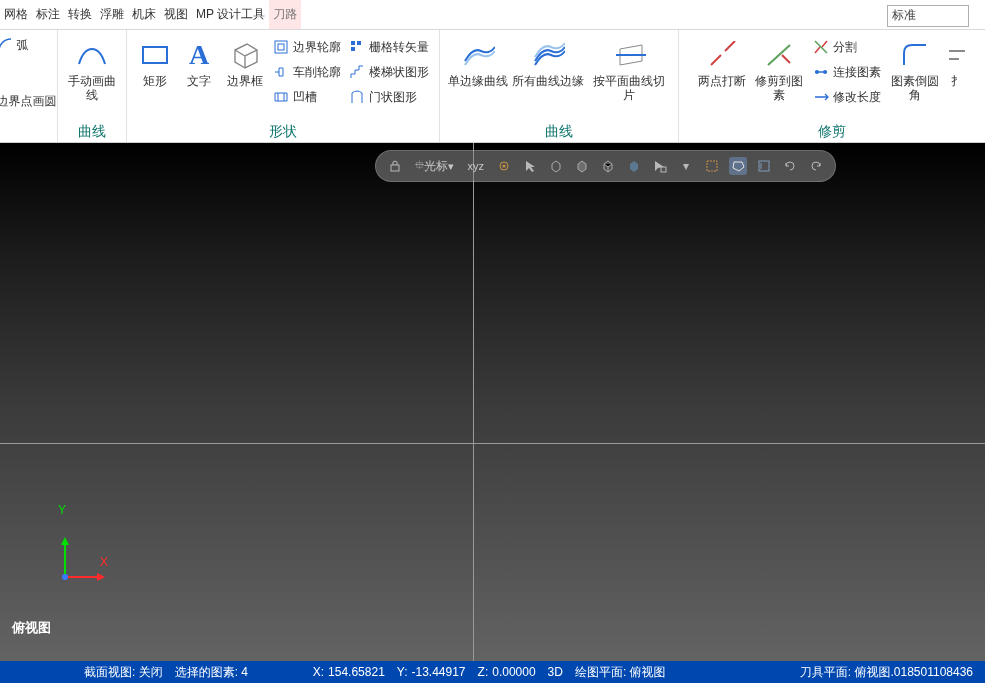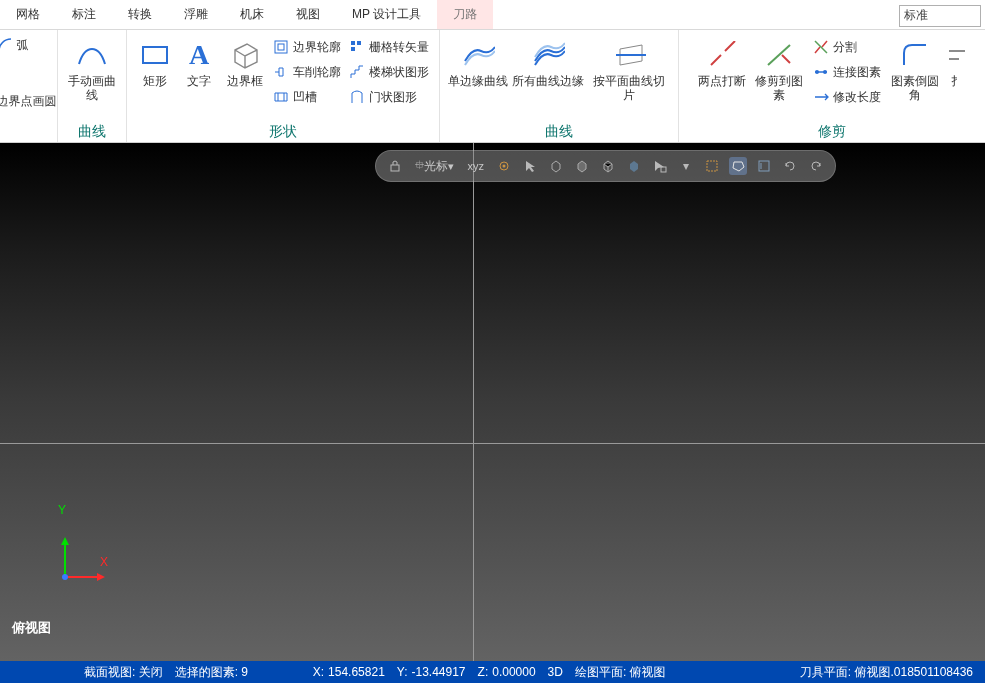--- a/index.html
+++ b/index.html
@@ -1,21 +1,21 @@
 <!DOCTYPE html>
 <html><head>
 <meta charset="utf-8">
 <style>
 *{margin:0;padding:0;box-sizing:border-box;font-family:"Microsoft YaHei",sans-serif;font-size:12px;-webkit-font-smoothing:antialiased}
 body{width:985px;height:689px;overflow:hidden;background:#fff;display:flex;flex-direction:column;position:relative}
 
 .tabs{height:30px;display:flex;align-items:stretch;background:#fff;border-bottom:1px solid #d9d9d9}
-.tab{padding:0 16px;display:flex;align-items:center;color:#333;cursor:pointer}
+.tab{padding:0 4px;display:flex;align-items:center;color:#333;cursor:pointer}
 .tab.active{background:#ffe6e6;color:#737373}
-.search-box{margin-left:auto;width:82px;height:22px;align-self:center;margin-top:2px;margin-right:4px;border:1px solid #b0b0b0;padding:0 4px;color:#444;background:#fff}
+.search-box{margin-left:auto;width:82px;height:22px;align-self:center;margin-top:2px;margin-right:16px;border:1px solid #b0b0b0;padding:0 4px;color:#444;background:#fff}
 
 .ribbon{height:113px;display:flex;background:#fff;border-bottom:1px solid #d0d0d0}
 .group{display:flex;flex-direction:column;align-items:center;border-right:1px solid #e2e2e2;height:100%}
 .group-body{display:flex;align-items:flex-start;flex:1;padding:4px 6px 0 6px}
 .group-label{height:20px;display:flex;align-items:center;color:#0f766e;font-size:14px}
 .big-btn{width:56px;display:flex;flex-direction:column;align-items:center;gap:2px;padding:4px 2px;cursor:pointer;text-align:center;color:#333}
 .big-btn .ic{width:34px;height:34px;display:flex;align-items:center;justify-content:center}
 .big-btn .lab{line-height:14px;min-height:28px}
 .mini-col{display:flex;flex-direction:column;gap:3px;padding-top:2px}
 .mini{height:22px;display:flex;align-items:center;gap:4px;padding:0 4px;color:#333;cursor:pointer;white-space:nowrap}
@@ -366,21 +366,21 @@
     <circle cx="8" cy="42" r="3" fill="#3a7aff"></circle>
   </svg>
   <div class="axis-label-x">X</div>
   <div class="axis-label-y">Y</div>
   <div class="view-name">俯视图</div>
 </div>
 
 <div class="status">
   <div style="width:60px"></div>
   <span class="seg">截面视图: 关闭</span>
-  <span class="seg">选择的图素: 9</span>
+  <span class="seg">选择的图素: 4</span>
   <div style="flex:.25"></div>
   <span class="seg">X: <span class="coord-val">154.65821</span></span>
   <span class="seg">Y: <span class="coord-val">-13.44917</span></span>
   <span class="seg">Z: <span class="coord-val">0.00000</span></span>
   <span class="seg">3D</span>
   <span class="seg">绘图平面: 俯视图</span>
   <span class="seg" style="margin-left:auto">刀具平面: 俯视图.018501108436</span>
 </div>
 <div class="bot-strip"></div>
 

